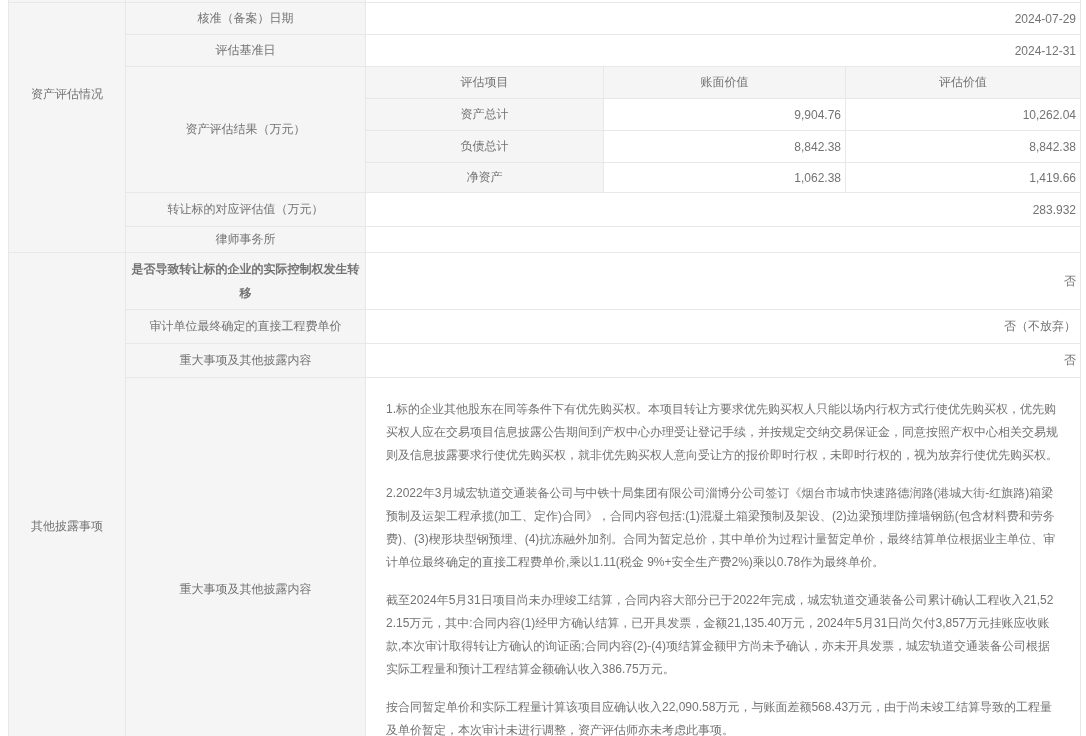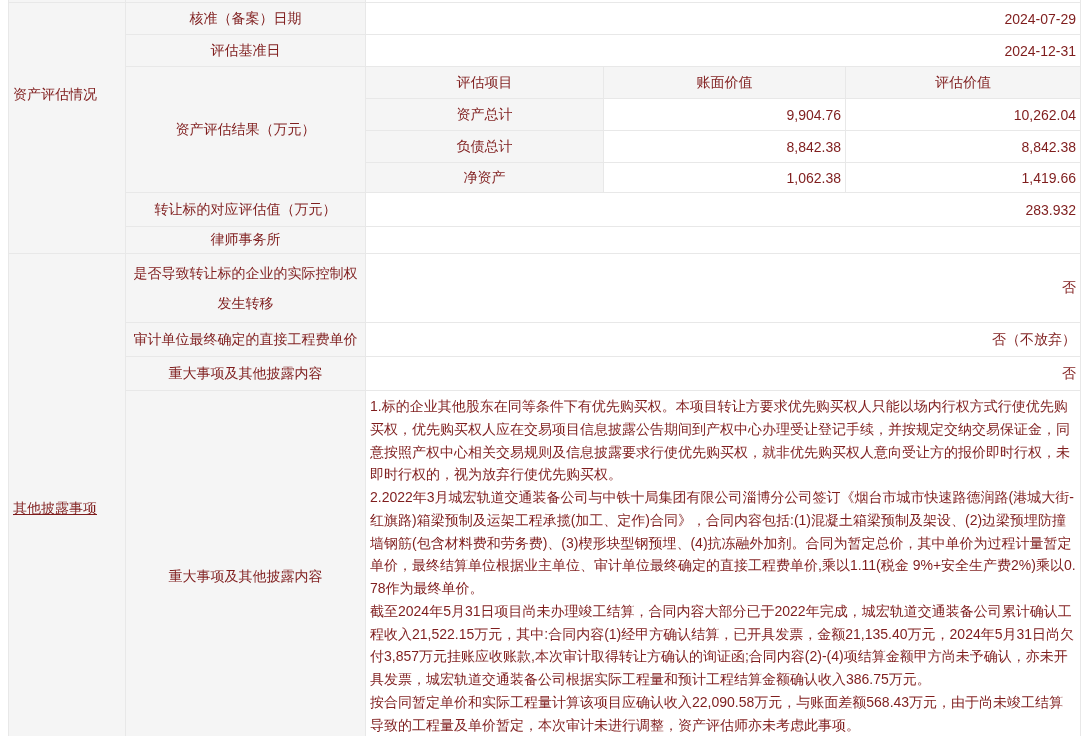--- a/index.html
+++ b/index.html
@@ -13,39 +13,39 @@
   }
   table.disclosure{
     position:absolute;left:8px;top:0;
     width:1072px;
     border-collapse:collapse;
     table-layout:fixed;
   }
   table.disclosure td{
     border:1px solid #e8e8e8;
     padding:4px;
-    font-size:14px;color:#7f1d1d;
+    font-size:12px;color:#737373;
     vertical-align:middle;
     overflow:hidden;
     word-break:break-all;
   }
   tr.sliver td{border-top:none;height:2px;padding:0;}
   td.g{background:#f5f5f5;text-align:center;}
   td.w{background:#ffffff;text-align:right;padding-left:10px;}
-  td.section{background:#f5f5f5;text-align:left;text-decoration:underline;}
+  td.section{background:#f5f5f5;text-align:center;}
   td.section .lift{display:inline-block;transform:translateY(-33px);}
-  td.wrap2{padding:2px 1px;line-height:30px;}
+  td.wrap2{padding:2px 1px;line-height:24px;font-weight:bold;}
   td.para{
     vertical-align:top;
     text-align:left;
     padding:2px 6px 0 7px;
     line-height:22.75px;
     color:#383838;
   }
-  td.para div{margin:0;}
+  td.para div{margin:16px;}
 </style>
 </head>
 <body>
 
 <div class="page">
   <table class="disclosure">
     <colgroup>
       <col style="width:117px">
       <col style="width:240px">
       <col style="width:238px">

